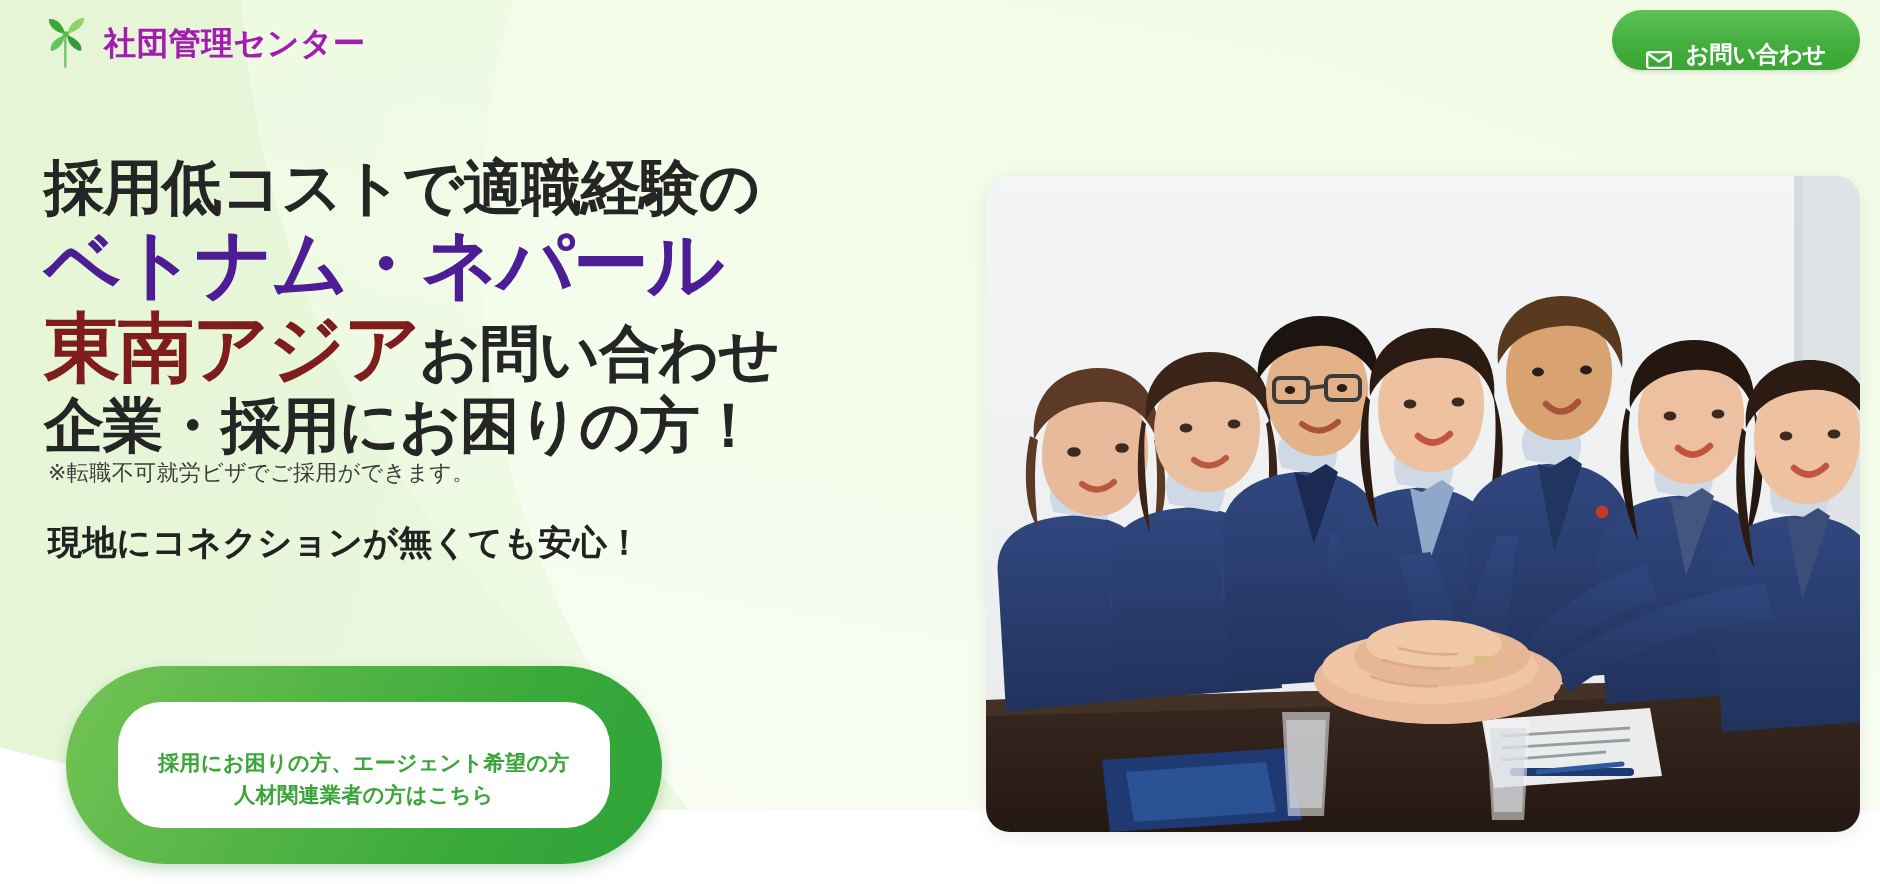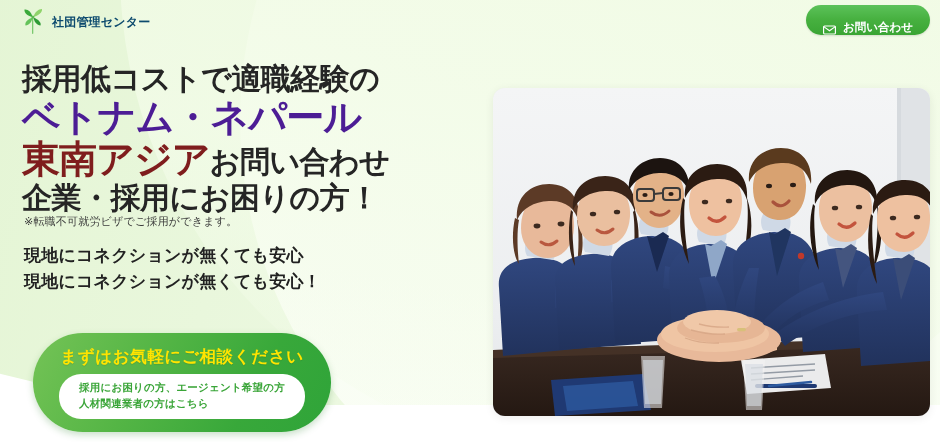--- a/index.html
+++ b/index.html
@@ -93,23 +93,23 @@
     margin-left: 22px;
     cursor: pointer;
   }
   .brand-mark {
     width: 22px;
     height: 26px;
     display: block;
     flex: 0 0 auto;
   }
   .brand-name {
-    font-size: 12px;
-    font-weight: bold;
-    color: #0c4a6e;
+    font-size: 16px;
+    font-weight: bold;
+    color: #a21caf;
     letter-spacing: 0.2px;
     white-space: nowrap;
   }
 
   .contact-btn {
     position: absolute;
     right: 10px;
     top: 5px;
     height: 30px;
     padding: 0 17px;
@@ -137,21 +137,21 @@
     width: 460px;
     z-index: 4;
   }
   .headline {
     margin: 0;
     color: #252525;
     font-weight: bold;
     line-height: 1.12;
     letter-spacing: -0.5px;
   }
-  .hl-1 { display: block; font-size: 30px; }
+  .hl-1 { display: block; font-size: 30px; margin-top: 16px; }
   .hl-2 { display: block; font-size: 38px; color: #4c1d95; letter-spacing: -1px; }
   .hl-3 { display: block; font-size: 30px; }
   .hl-3 .accent { font-size: 38px; color: #7f1d1d; letter-spacing: -1px; }
   .hl-4 { display: block; font-size: 30px; }
 
   .note {
     margin: 0 0 0 2px;
     font-size: 11px;
     color: #3c3c3c;
     line-height: 1.3;
@@ -192,26 +192,26 @@
     color: #ffe400;
     font-size: 16.5px;
     font-weight: bold;
     letter-spacing: 0.6px;
     text-shadow: 0 1px 1px rgba(0,0,0,0.10);
     white-space: nowrap;
   }
   .cta-pill {
     background: #ffffff;
     border-radius: 22px;
-    padding: 6px 20px 7px;
+    padding: 24px 20px 7px;
     color: #3aa538;
     font-size: 10.5px;
     font-weight: bold;
     line-height: 1.5;
-    text-align: left;
+    text-align: center;
     letter-spacing: 0.2px;
     white-space: nowrap;
   }
   .cta-pill span { display: block; }
 
   
   .photo {
     position: absolute;
     left: 493px;
     top: 88px;
@@ -265,27 +265,25 @@
     <h1 class="headline">
       <span class="hl-1">採用低コストで適職経験の</span>
       <span class="hl-2">ベトナム・ネパール</span>
       <span class="hl-3"><span class="accent">東南アジア</span><span>お問い合わせ</span></span>
       <span class="hl-4">企業・採用にお困りの方！</span>
     </h1>
 
     <p class="note">※転職不可就労ビザでご採用ができます。</p>
 
     <div class="sublines">
-      <span>現地にコネクションが無くても安心</span>
       <span>現地にコネクションが無くても安心！</span>
     </div>
   </div>
 
   <button class="cta">
-    <span class="cta-heading">まずはお気軽にご相談ください</span>
     <span class="cta-pill">
       <span>採用にお困りの方、エージェント希望の方</span>
       <span>人材関連業者の方はこちら</span>
     </span>
   </button>
 
   <div class="photo">
     <svg viewBox="0 0 437 328" preserveAspectRatio="xMidYMid slice">
       <defs>
         <linearGradient id="wallG" x1="0" y1="0" x2="0" y2="1">

